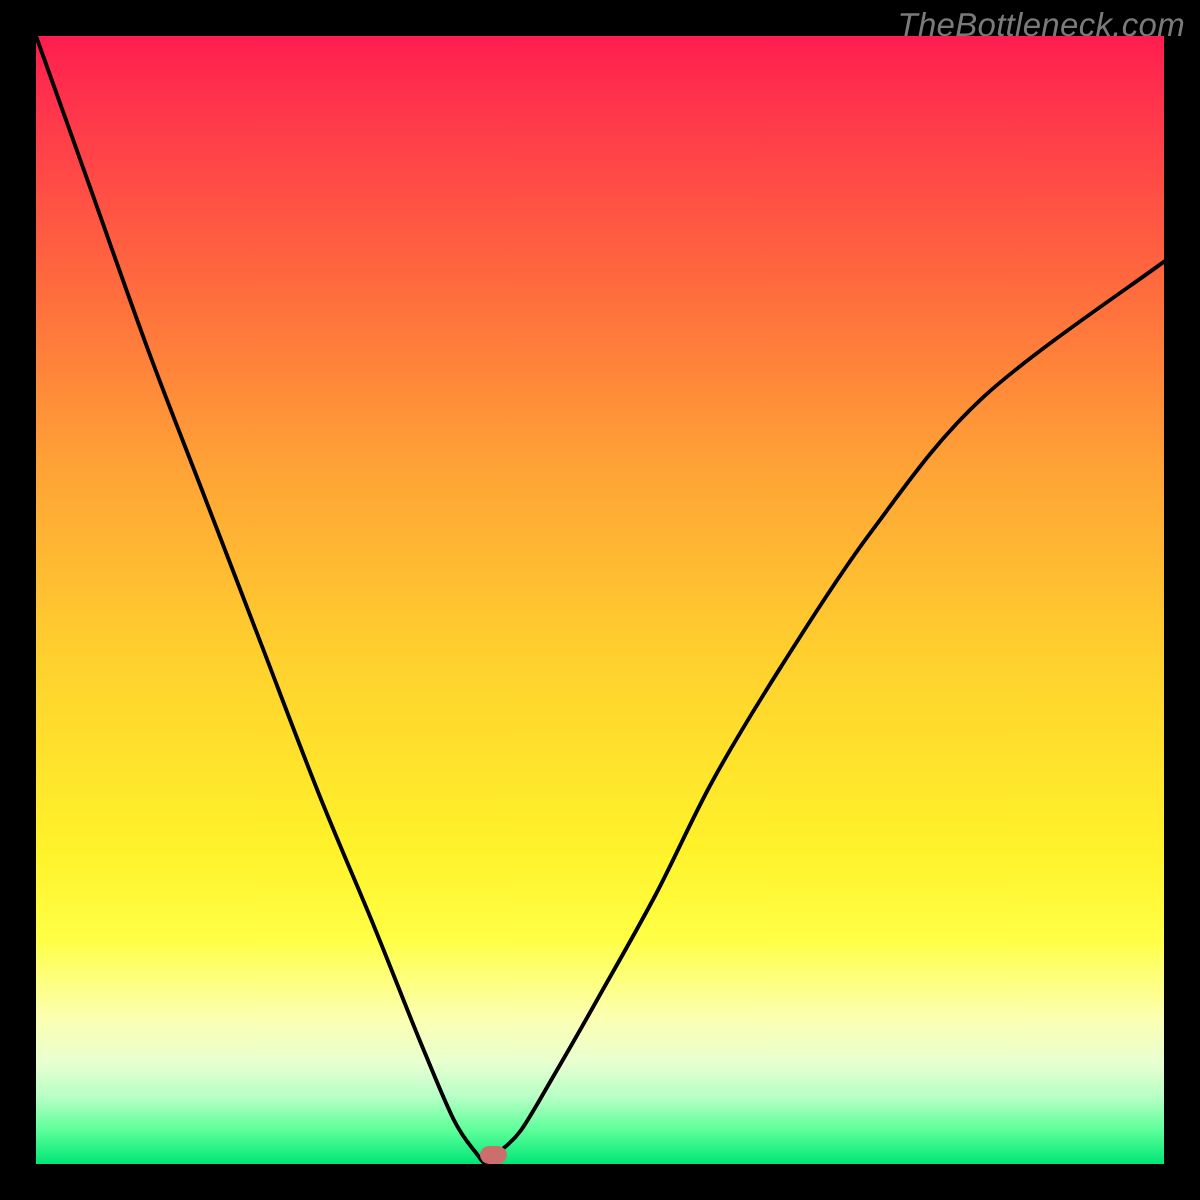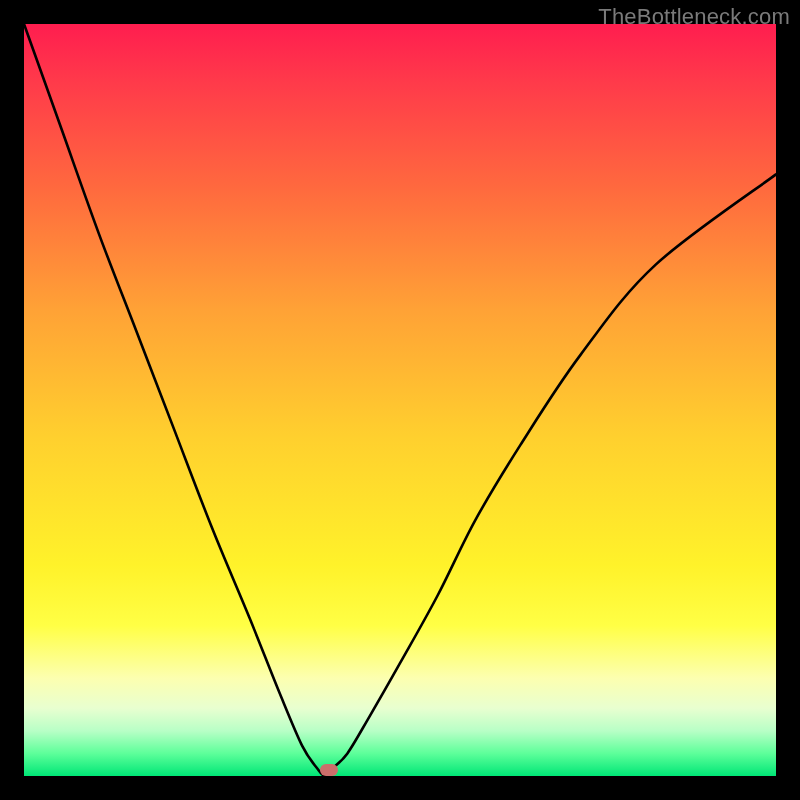--- a/index.html
+++ b/index.html
@@ -10,20 +10,21 @@
     background: #000;
     overflow: hidden;
     font-family: Arial, Helvetica, sans-serif;
   }
   .frame {
     position: absolute;
     left: 0; top: 0;
     width: 800px;
     height: 800px;
     background: #000;
+    font-style: italic;
   }
   .plot {
     position: absolute;
     left: 24px;
     top: 24px;
     width: 752px;
     height: 752px;
     background: linear-gradient(to bottom,
       #ff1d4f 0%,
       #ff3b4a 8%,

